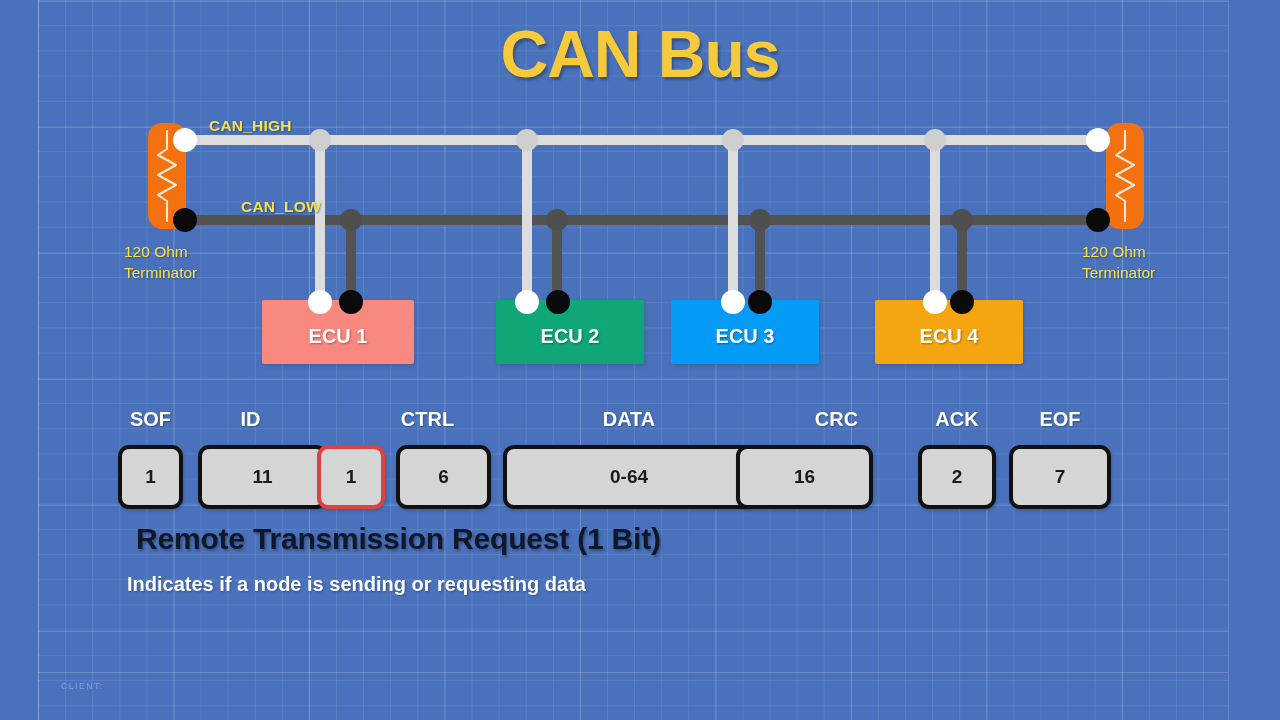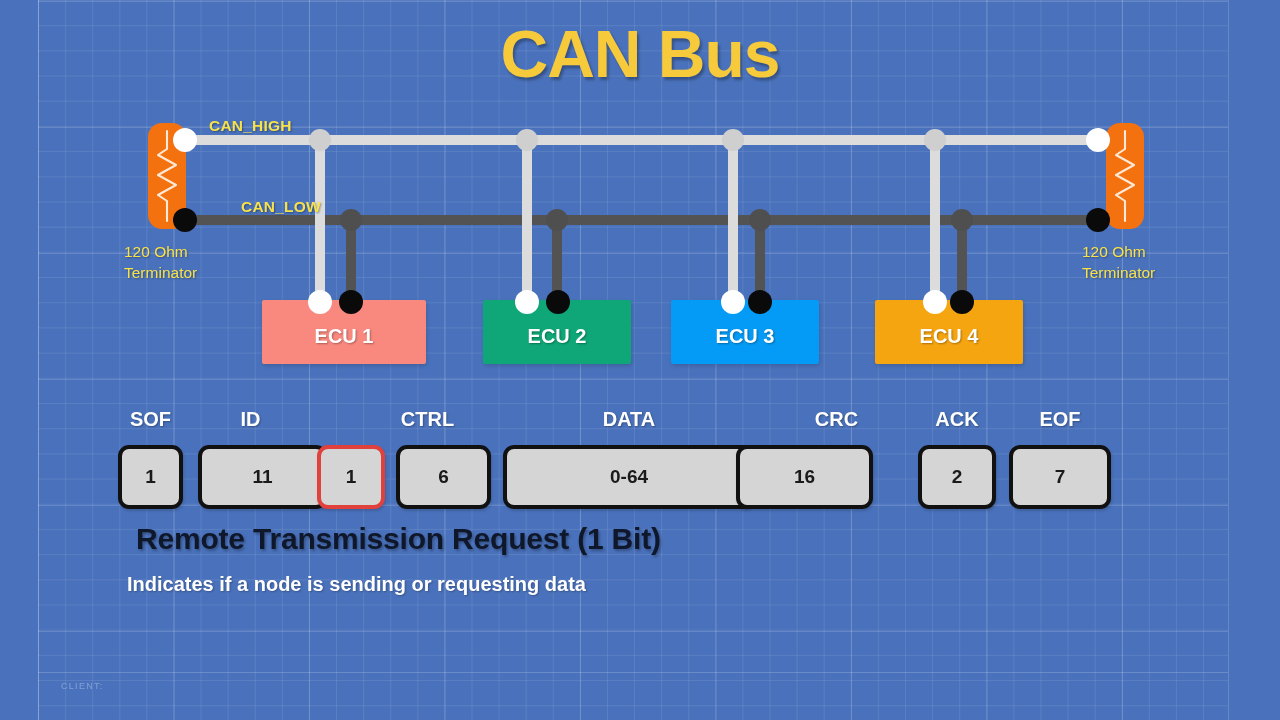--- a/index.html
+++ b/index.html
@@ -273,27 +273,27 @@
     <div class="terminator" style="left:1106px; top:123px;">
       <svg width="38" height="106" viewBox="0 0 38 106">
         <polyline points="19,8 19,26 10,32 28,42 10,52 28,62 10,72 19,78 19,98" fill="none" stroke="#FFE9D6" stroke-width="2.1" stroke-linecap="round" stroke-linejoin="round"></polyline>
       </svg>
     </div>
     <div class="term-dot-white" style="left:1086px; top:128px;"></div>
     <div class="term-dot-black" style="left:1086px; top:208px;"></div>
     <div class="term-caption" style="left:1082px; top:241px;">120 Ohm
 Terminator</div>
 
-    <div class="ecu" style="left:262px; top:300px; width:164px; background:#F9897F;">
+    <div class="ecu" style="left:262px; top:300px; width:152px; background:#F9897F;">
       <span class="ecu-label">ECU 1</span>
     </div>
     <div class="term-dot-white" style="left:308px; top:290px;"></div>
     <div class="term-dot-black" style="left:339px; top:290px;"></div>
 
-    <div class="ecu" style="left:483px; top:300px; width:148px; background:#0FA777;">
+    <div class="ecu" style="left:496px; top:300px; width:148px; background:#0FA777;">
       <span class="ecu-label">ECU 2</span>
     </div>
     <div class="term-dot-white" style="left:515px; top:290px;"></div>
     <div class="term-dot-black" style="left:546px; top:290px;"></div>
 
     <div class="ecu" style="left:671px; top:300px; width:148px; background:#049BF6;">
       <span class="ecu-label">ECU 3</span>
     </div>
     <div class="term-dot-white" style="left:721px; top:290px;"></div>
     <div class="term-dot-black" style="left:748px; top:290px;"></div>

